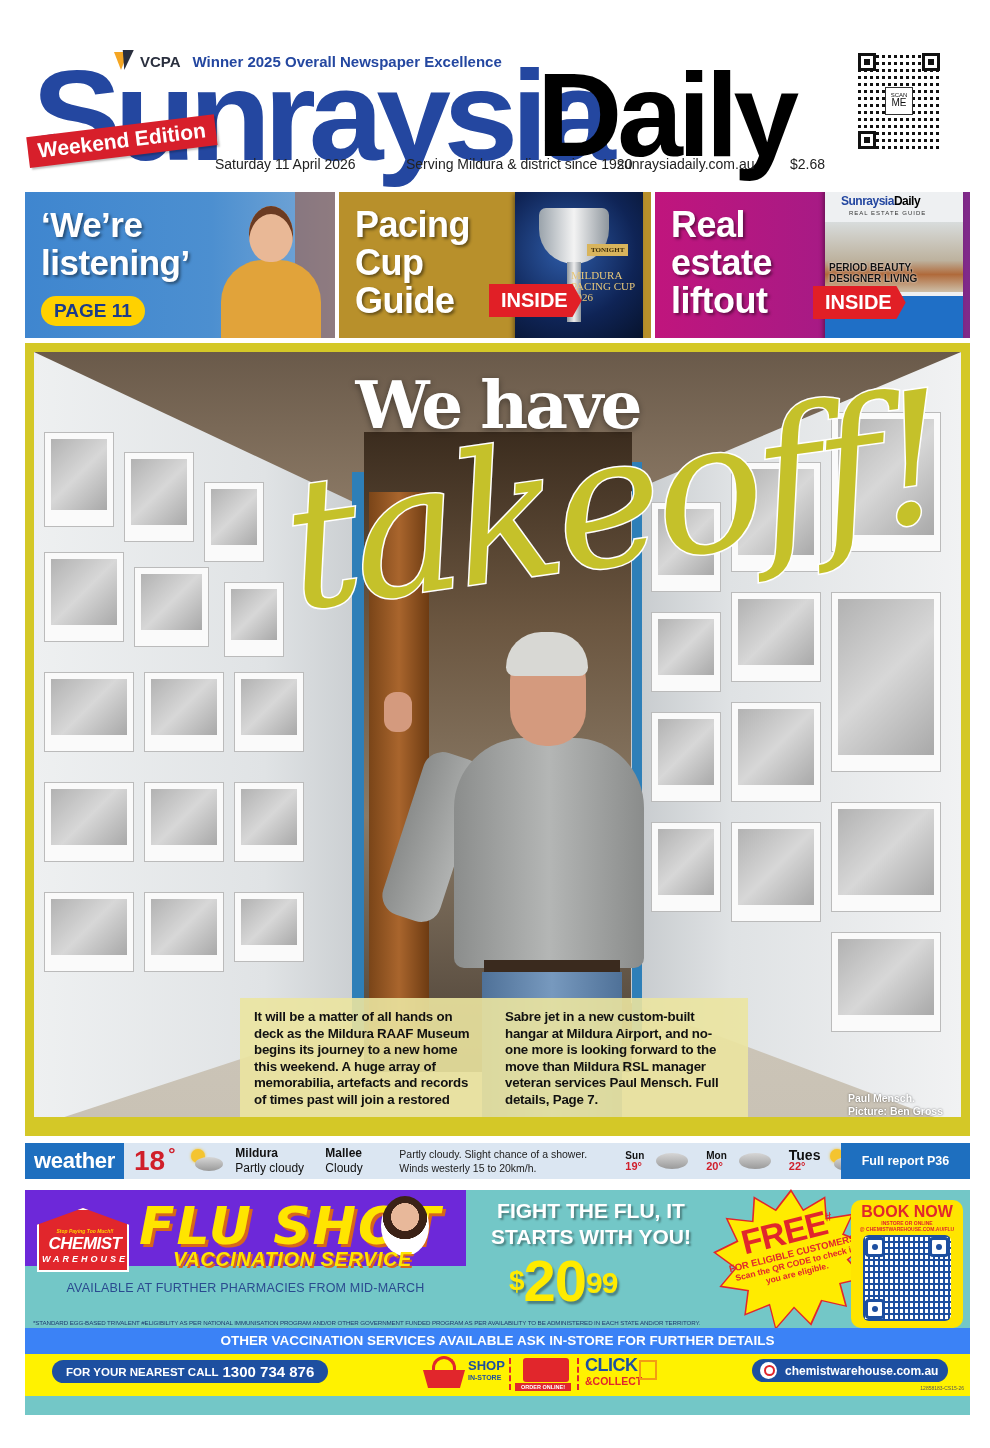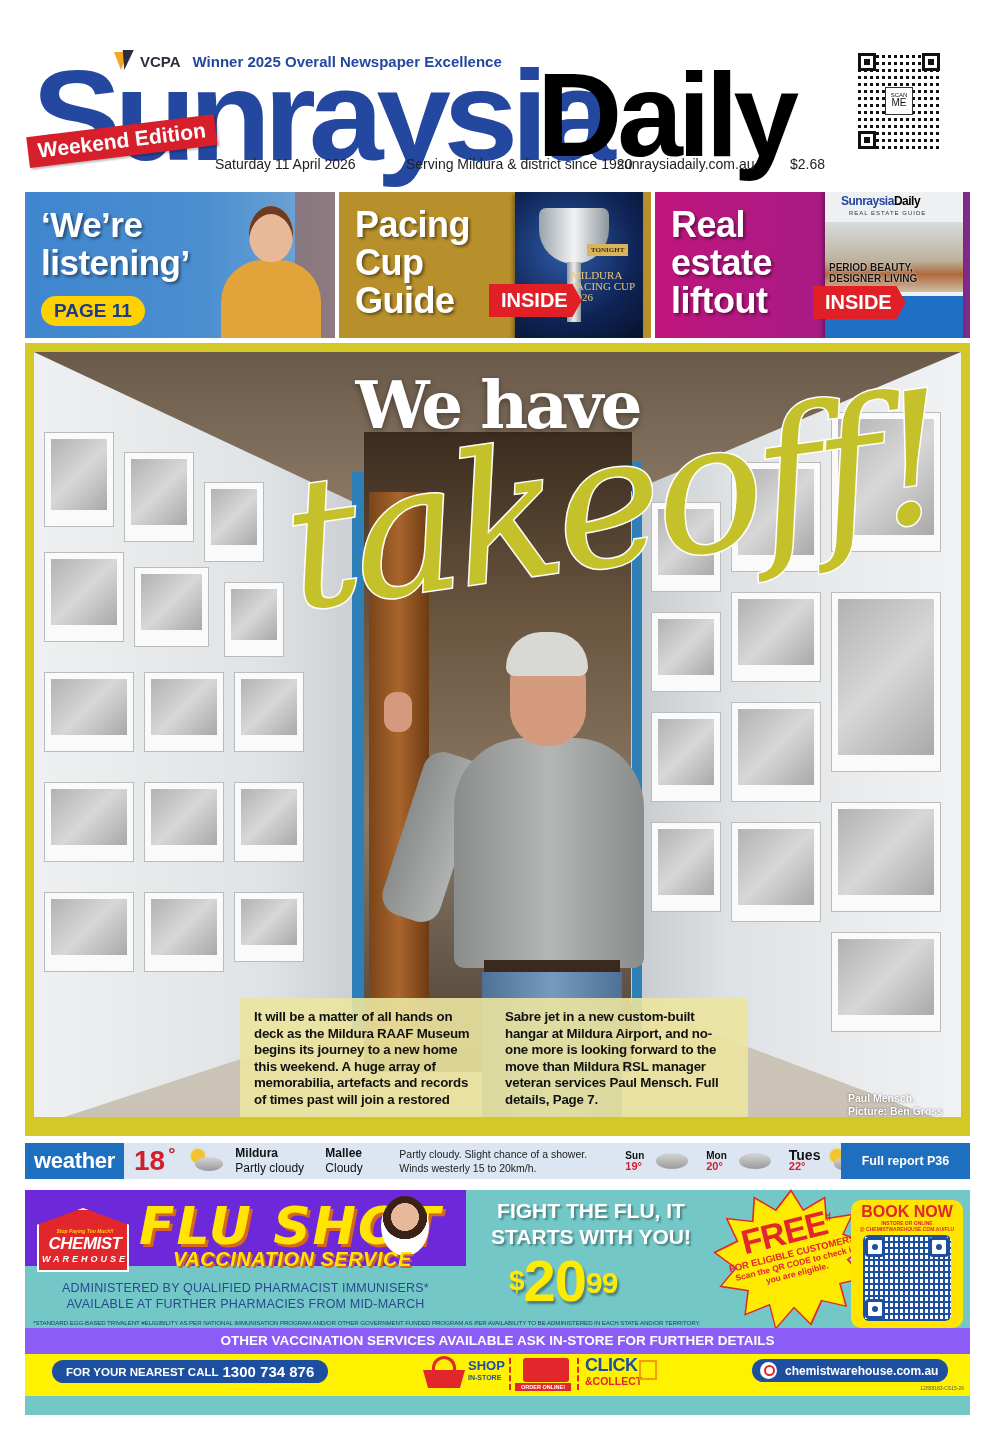--- a/index.html
+++ b/index.html
@@ -128,21 +128,21 @@
   .star-text .elig { font-size: 9.5px; line-height: 11px; }
   .star-text .scan { font-size: 8.5px; line-height: 10px; color: #e1262c; }
   .book { position: absolute; left: 826px; top: 10px; width: 112px; height: 128px; background: #ffe500; border-radius: 10px; padding: 4px; }
   .book-title { color: #e1262c; font-weight: 900; font-size: 16px; text-align: center; line-height: 16px; }
   .book-sub { color: #e1262c; font-size: 5px; text-align: center; font-weight: 700; line-height: 6px; }
   .book-qr { margin: 3px auto 0 auto; width: 88px; height: 86px; background: #fff; border-radius: 6px; position: relative;
        background-image: repeating-linear-gradient(90deg, #1d4fa0 0 2px, transparent 2px 5px), repeating-linear-gradient(0deg, #1d4fa0 0 2px, transparent 2px 6px); background-blend-mode: normal; }
   .book-qr .f { position: absolute; width: 20px; height: 20px; background: #fff; border: 3px solid #1d4fa0; border-radius: 4px; }
   .book-qr .f::after { content: ""; position: absolute; left: 4px; top: 4px; width: 6px; height: 6px; background: #1d4fa0; border-radius: 50%; }
   .fine { position: absolute; left: 8px; top: 129px; font-size: 6.2px; color: #1d3a6f; white-space: nowrap; letter-spacing: -0.1px; }
-  .other-bar { position: absolute; left: 0; top: 138px; width: 945px; height: 26px; background: #8b5cf6; color: #fff; font-weight: 900; font-size: 13.5px; text-align: center; line-height: 26px; }
+  .other-bar { position: absolute; left: 0; top: 138px; width: 945px; height: 26px; background: #3b82f6; color: #fff; font-weight: 900; font-size: 13.5px; text-align: center; line-height: 26px; }
   .ad-bottom { position: absolute; left: 0; top: 164px; width: 945px; height: 42px; background: #fff200; }
   .call-pill { position: absolute; left: 27px; top: 6px; height: 23px; padding: 0 14px; background: #1d4fa0; color: #fff; border-radius: 12px; font-weight: 900; font-size: 11.5px; display: flex; align-items: center; gap: 4px; }
   .call-pill b { font-size: 15px; }
   .basket { position: absolute; left: 398px; top: 2px; width: 42px; height: 34px; }
   .basket .handle { position: absolute; left: 9px; top: 0; width: 24px; height: 16px; border: 3px solid #e1262c; border-bottom: none; border-radius: 12px 12px 0 0; }
   .basket .b { position: absolute; left: 0; top: 14px; width: 42px; height: 18px; background: #e1262c; clip-path: polygon(0 0, 100% 0, 88% 100%, 12% 100%); }
   .shop-lbl { position: absolute; left: 443px; top: 6px; color: #1d4fa0; font-weight: 900; font-size: 13px; line-height: 12px; }
   .shop-lbl small { font-size: 7px; display: block; }
   .dash-sep { position: absolute; top: 4px; width: 0; height: 32px; border-left: 2px dashed #e1262c; }
   .truck { position: absolute; left: 490px; top: 2px; width: 56px; height: 36px; }
@@ -346,21 +346,20 @@
     <div class="cw-logo">
       <div class="sp">Stop Paying Too Much!!</div>
       <div class="c">CHEMIST</div>
       <div class="w">WAREHOUSE</div>
     </div>
     <div class="flu-shot">FLU SHOT</div>
     <div class="flu-woman"></div>
     <div class="flu-sub">VACCINATION SERVICE</div>
   </div>
   <div class="ad-admin">
-    <div>ADMINISTERED BY QUALIFIED PHARMACIST IMMUNISERS*</div>
     <div>AVAILABLE AT FURTHER PHARMACIES FROM MID-MARCH</div>
   </div>
   <div class="fight">
     <div>FIGHT THE FLU, IT</div>
     <div>STARTS WITH YOU!</div>
   </div>
   <div class="price"><span class="cur">$</span><span>20</span><sup>99</sup></div>
   <div class="star-border"></div>
   <div class="starburst"></div>
   <div class="star-text">

